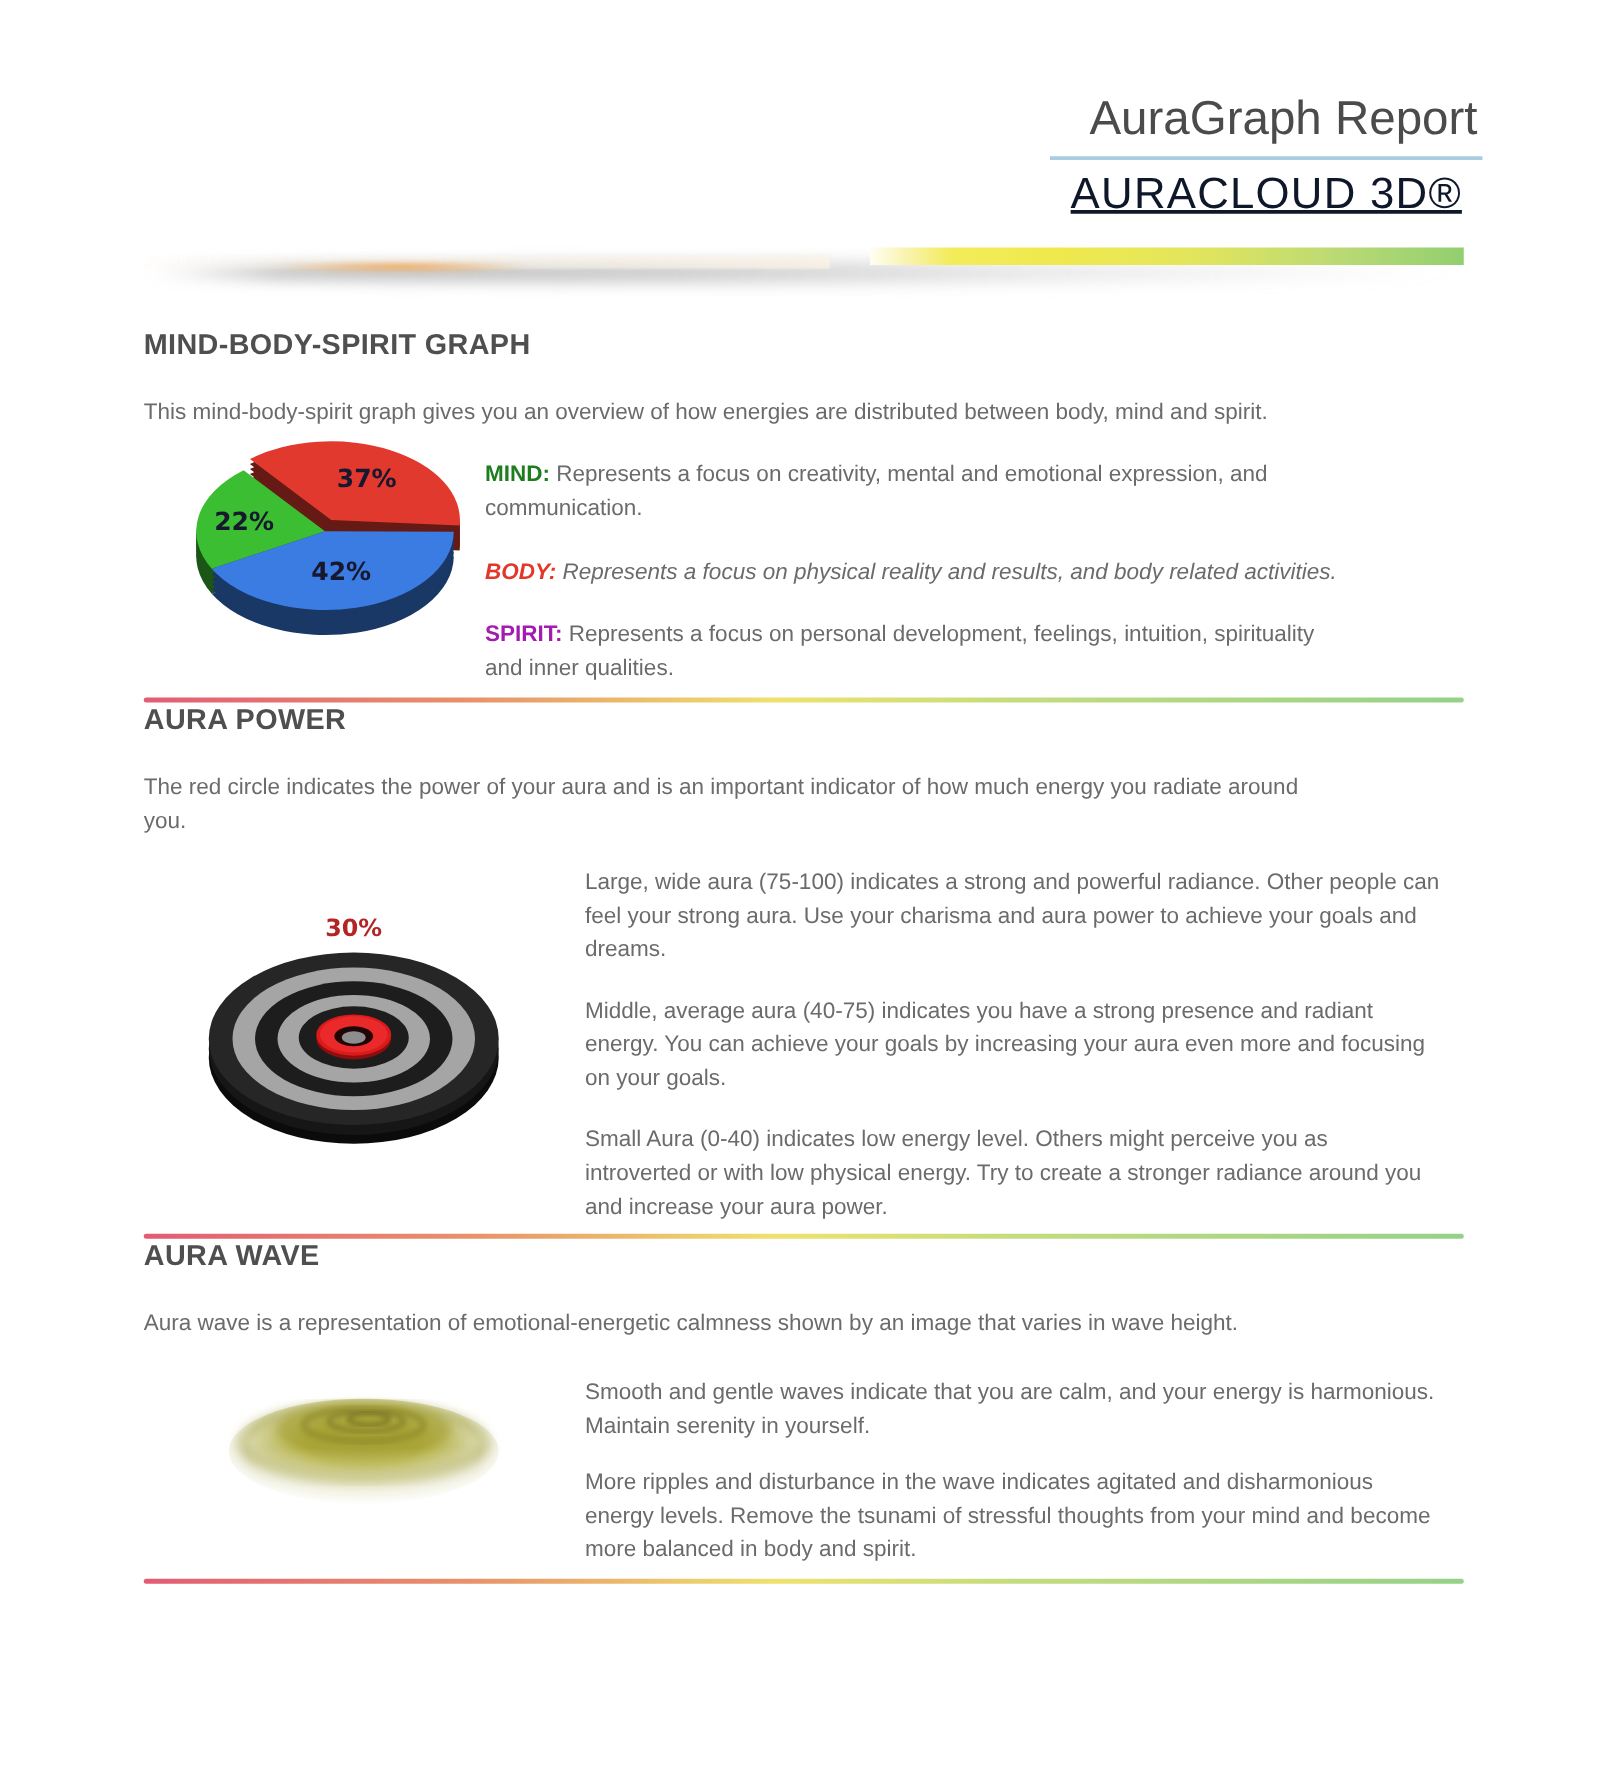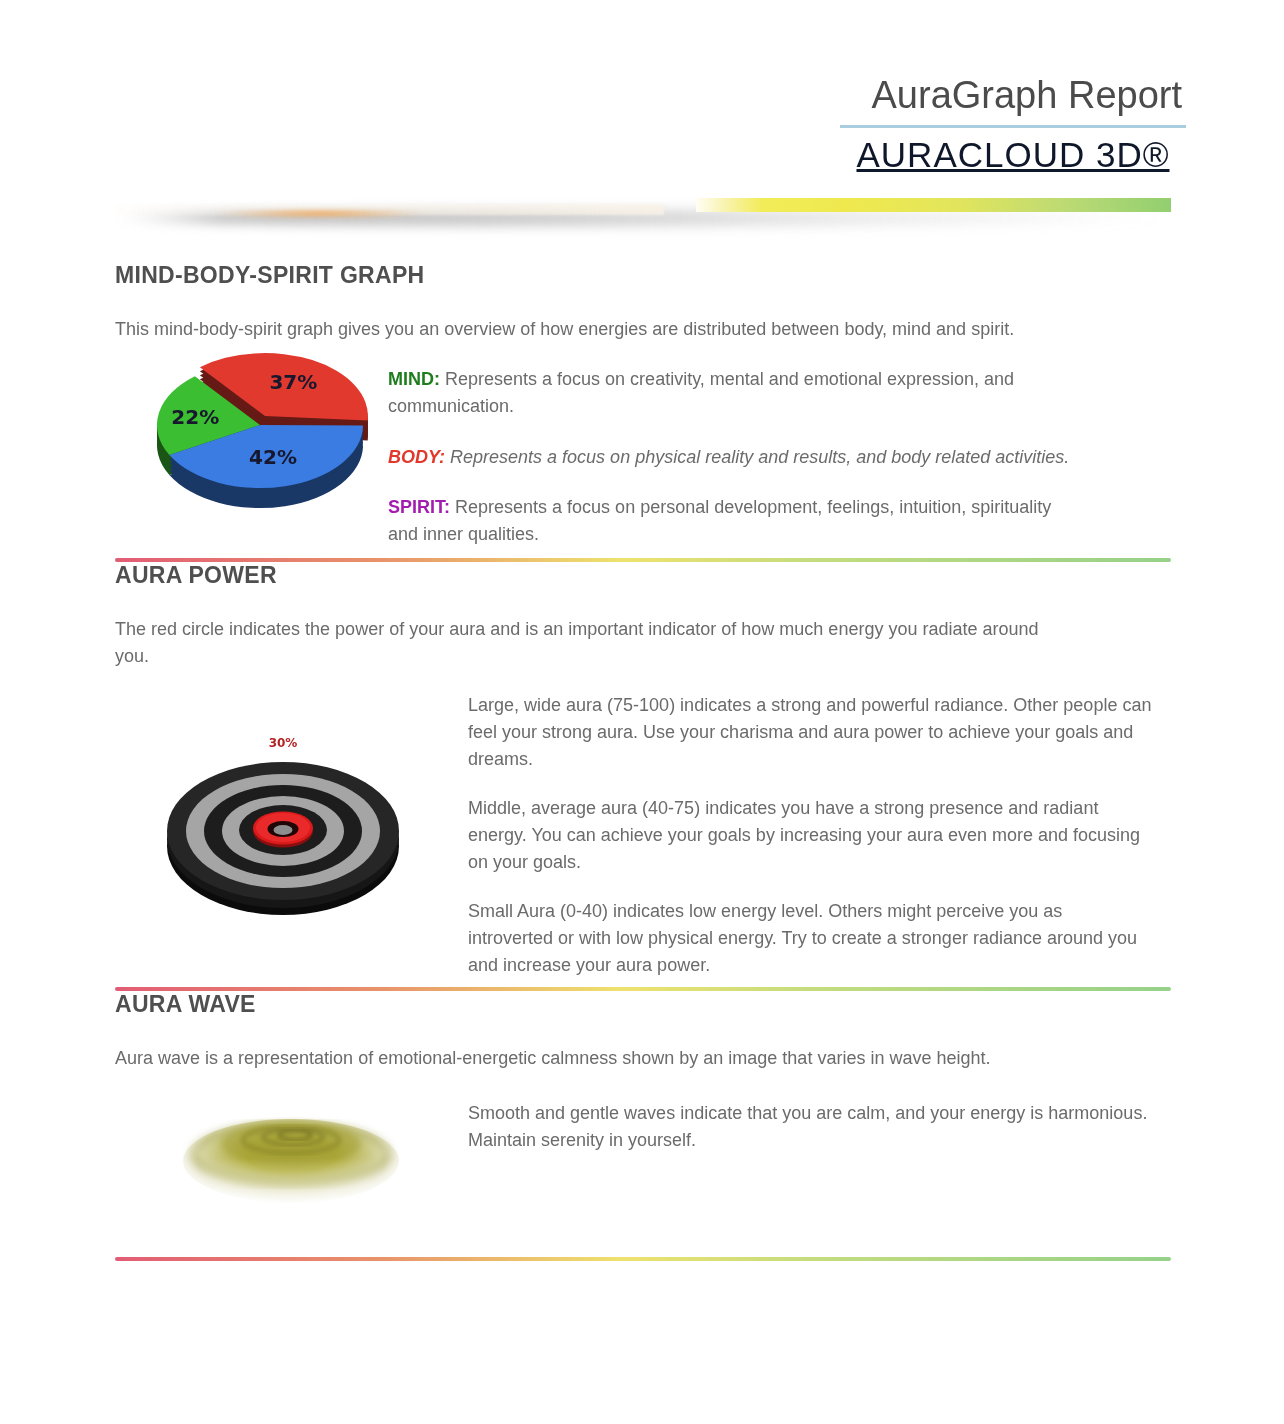--- a/index.html
+++ b/index.html
@@ -42,21 +42,21 @@
     background:linear-gradient(to right,#e25c74,#e8926a 25%,#eee26e 48%,#c4dc7e 66%,#95d189);}
   .d1{margin-top:10px;} .d2{margin-top:8px;} .d3{margin-top:10px;}
   .h2gap1{margin-top:38px;} .h2gap2{margin-top:32px;}
 
   
   .fig-pie{margin:-20px 0 0;}
   .fig-pie svg{display:block;margin-left:20px;}
   .pie-label{font-family:"DejaVu Sans",sans-serif;font-weight:700;font-size:20px;fill:#17172e;}
   .fig-power{margin-top:40px;}
   .gauge-label{width:238px;margin-left:9px;text-align:center;font-family:"DejaVu Sans",sans-serif;
-    font-weight:700;font-size:12px;line-height:22px;}
+    font-weight:700;font-size:19px;line-height:22px;}
   .fig-power svg{display:block;margin-left:9px;}
   .fig-wave{margin-top:6px;}
   .fig-wave svg{display:block;margin-left:25px;}
 </style>
 </head>
 <body>
 
 <div class="page">
 
   <header class="hdr">
@@ -182,18 +182,21 @@
           <ellipse cx="111" cy="34" rx="48" ry="13" fill="none" stroke="#8f8b2b" stroke-width="5" opacity=".7" filter="url(#wb1)"></ellipse>
           <ellipse cx="113" cy="31" rx="30" ry="8" fill="none" stroke="#85812a" stroke-width="4" opacity=".8" filter="url(#wb1)"></ellipse>
           <ellipse cx="115" cy="29" rx="16" ry="5" fill="none" stroke="#7c7826" stroke-width="3.5" opacity=".9" filter="url(#wb1)"></ellipse>
           <rect x="0" y="52" width="222" height="73" fill="url(#fadeB)"></rect>
           <rect x="0" y="0" width="222" height="125" fill="url(#vig)"></rect>
         </svg>
       </figure>
       <div class="txtcol">
         <p class="item">Smooth and gentle waves indicate that you are calm, and your energy is harmonious.
 Maintain serenity in yourself.</p>
+        <p class="item g18">More ripples and disturbance in the wave indicates agitated and disharmonious
+energy levels. Remove the tsunami of stressful thoughts from your mind and become
+more balanced in body and spirit.</p>
       </div>
     </div>
     <div class="divider d3"></div>
 
   </main>
 </div>
 
 </body></html>

